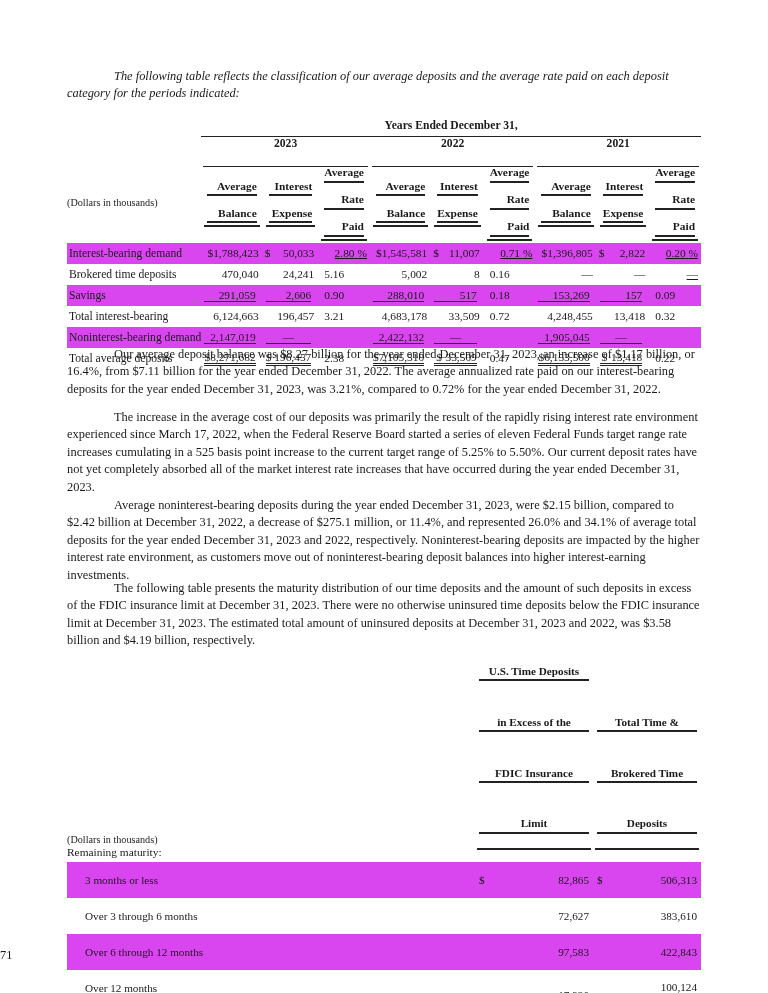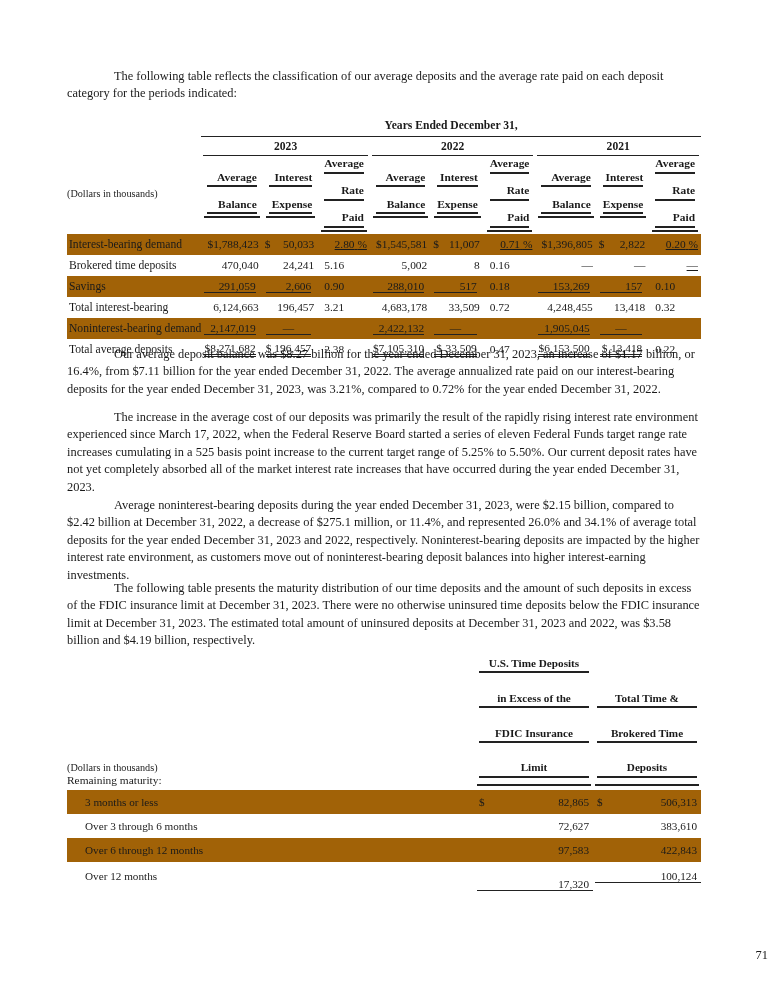--- a/index.html
+++ b/index.html
@@ -2,51 +2,51 @@
 <html><head>
 <meta charset="utf-8">
 <style>
   html, body { margin: 0; padding: 0; background: #ffffff; }
   body { width: 768px; height: 993px; position: relative; font-family: "Liberation Serif", "DejaVu Serif", serif; color: #1a1a1a; overflow: hidden; }
   .para { position: absolute; left: 67px; width: 634px; font-size: 12.4px; line-height: 17.4px; text-align: left; margin: 0; }
   .para .indent { display: inline-block; width: 47px; }
   table { border-collapse: separate; border-spacing: 0; position: absolute; font-size: 11.4px; }
   td, th { padding: 0; white-space: nowrap; }
   .t1 { left: 67px; top: 115px; width: 634px; }
-  .band td { background: #a16207; }
+  .band td { background: #d946ef; }
   .hdr-main { font-weight: bold; text-align: center; font-size: 11.6px; height: 19px; border-bottom: 1.5px solid #222; }
   .hdr-year { font-weight: bold; text-align: center; font-size: 11.6px; height: 17px; }
-  .hdr-year span { display: block; border-bottom: 1.5px solid #222; margin: 0 2px; padding-bottom: 2px; }
+  .hdr-year span { display: block; border-bottom: 1.5px solid #222; margin: 0 2px; padding-bottom: 16px; }
   .colh { font-weight: bold; text-align: right; vertical-align: bottom; font-size: 11.4px; line-height: 11.6px; padding-bottom: 2px; }
   .colh span { display: block; border-bottom: 2.5px solid #222; margin: 0 3px; padding-bottom: 2px; }
   .unit { font-size: 10.2px; vertical-align: bottom; padding-bottom: 4px; color: #222; }
   .t1 td { height: 21px; vertical-align: middle; }
   .lab-cell { padding-left: 2px !important; font-size: 11.6px; }
   .num { text-align: right; padding-right: 4px !important; }
   .rate { text-align: left; padding-left: 6px !important; }
   .pct { text-align: right; padding-right: 3px !important; text-decoration: underline; }
   .ul { border-bottom: 1.2px solid #222; }
   .dul { border-bottom: 3px double #222; }
   .cellwrap { display: block; margin: 0 3px; font-family: Liberation Serif, serif; }
   .dollar { float: left; padding-left: 2px; }
 
   .t2 { left: 67px; top: 654px; width: 634px; }
-  .t2 td { height: 24px; vertical-align: middle; font-size: 11.2px; }
+  .t2 td { height: 36px; vertical-align: middle; font-size: 11.2px; }
   .t2 .colh2 { font-weight: bold; text-align: center; vertical-align: bottom; font-size: 11.2px; line-height: 11.4px; }
-  .t2 .colh2 span { display: block; border-bottom: 2.5px solid #222; margin: 4px 2px; padding-bottom: 2px; }
+  .t2 .colh2 span { display: block; border-bottom: 2.5px solid #222; margin: 12px 2px; padding-bottom: 2px; }
   .t2 .lbl2 { font-size: 10.2px; vertical-align: bottom; line-height: 12px; padding-bottom: 3px; }
   .t2 .lbl2 .rm { font-size: 11.4px; }
   .t2 .rowlab { padding-left: 18px; }
   .t2 .totlab { padding-left: 2px; }
-  .pageno { position: absolute; left: 0; width: 768px; top: 948px; text-align: right; font-size: 12.4px; }
+  .pageno { position: absolute; left: 0; width: 768px; top: 948px; text-align: left; font-size: 12.4px; }
 </style>
 </head>
 <body>
 
-<p class="para" style="top:68px;"><span class="indent"></span><span>The following table reflects the classification of our average deposits and the average rate paid on each deposit category for the periods indicated:</span></p>
+<p class="para" style="top:68px;font-style:italic;"><span class="indent"></span><span>The following table reflects the classification of our average deposits and the average rate paid on each deposit category for the periods indicated:</span></p>
 
 <table class="t1">
   <colgroup>
     <col style="width:120px">
       <col style="width:68px">
       <col style="width:56px">
       <col style="width:48px">
     <col style="width:66px">
       <col style="width:54px">
       <col style="width:50px">
@@ -145,21 +145,21 @@
     <td class="num">
           <span class="cellwrap ul" style="text-align:right">517</span>
         </td>
     <td class="rate">0.18</td>
     <td class="num">
           <span class="cellwrap ul" style="text-align:right">153,269</span>
         </td>
     <td class="num">
           <span class="cellwrap ul" style="text-align:right">157</span>
         </td>
-    <td class="rate">0.10</td>
+    <td class="rate">0.09</td>
   </tr>
 
   <tr>
     <td class="lab-cell">Total interest-bearing</td>
     <td class="num">6,124,663</td>
     <td class="num">196,457</td>
     <td class="rate">3.21</td>
     <td class="num">4,683,178</td>
     <td class="num">33,509</td>
     <td class="rate">0.72</td>

